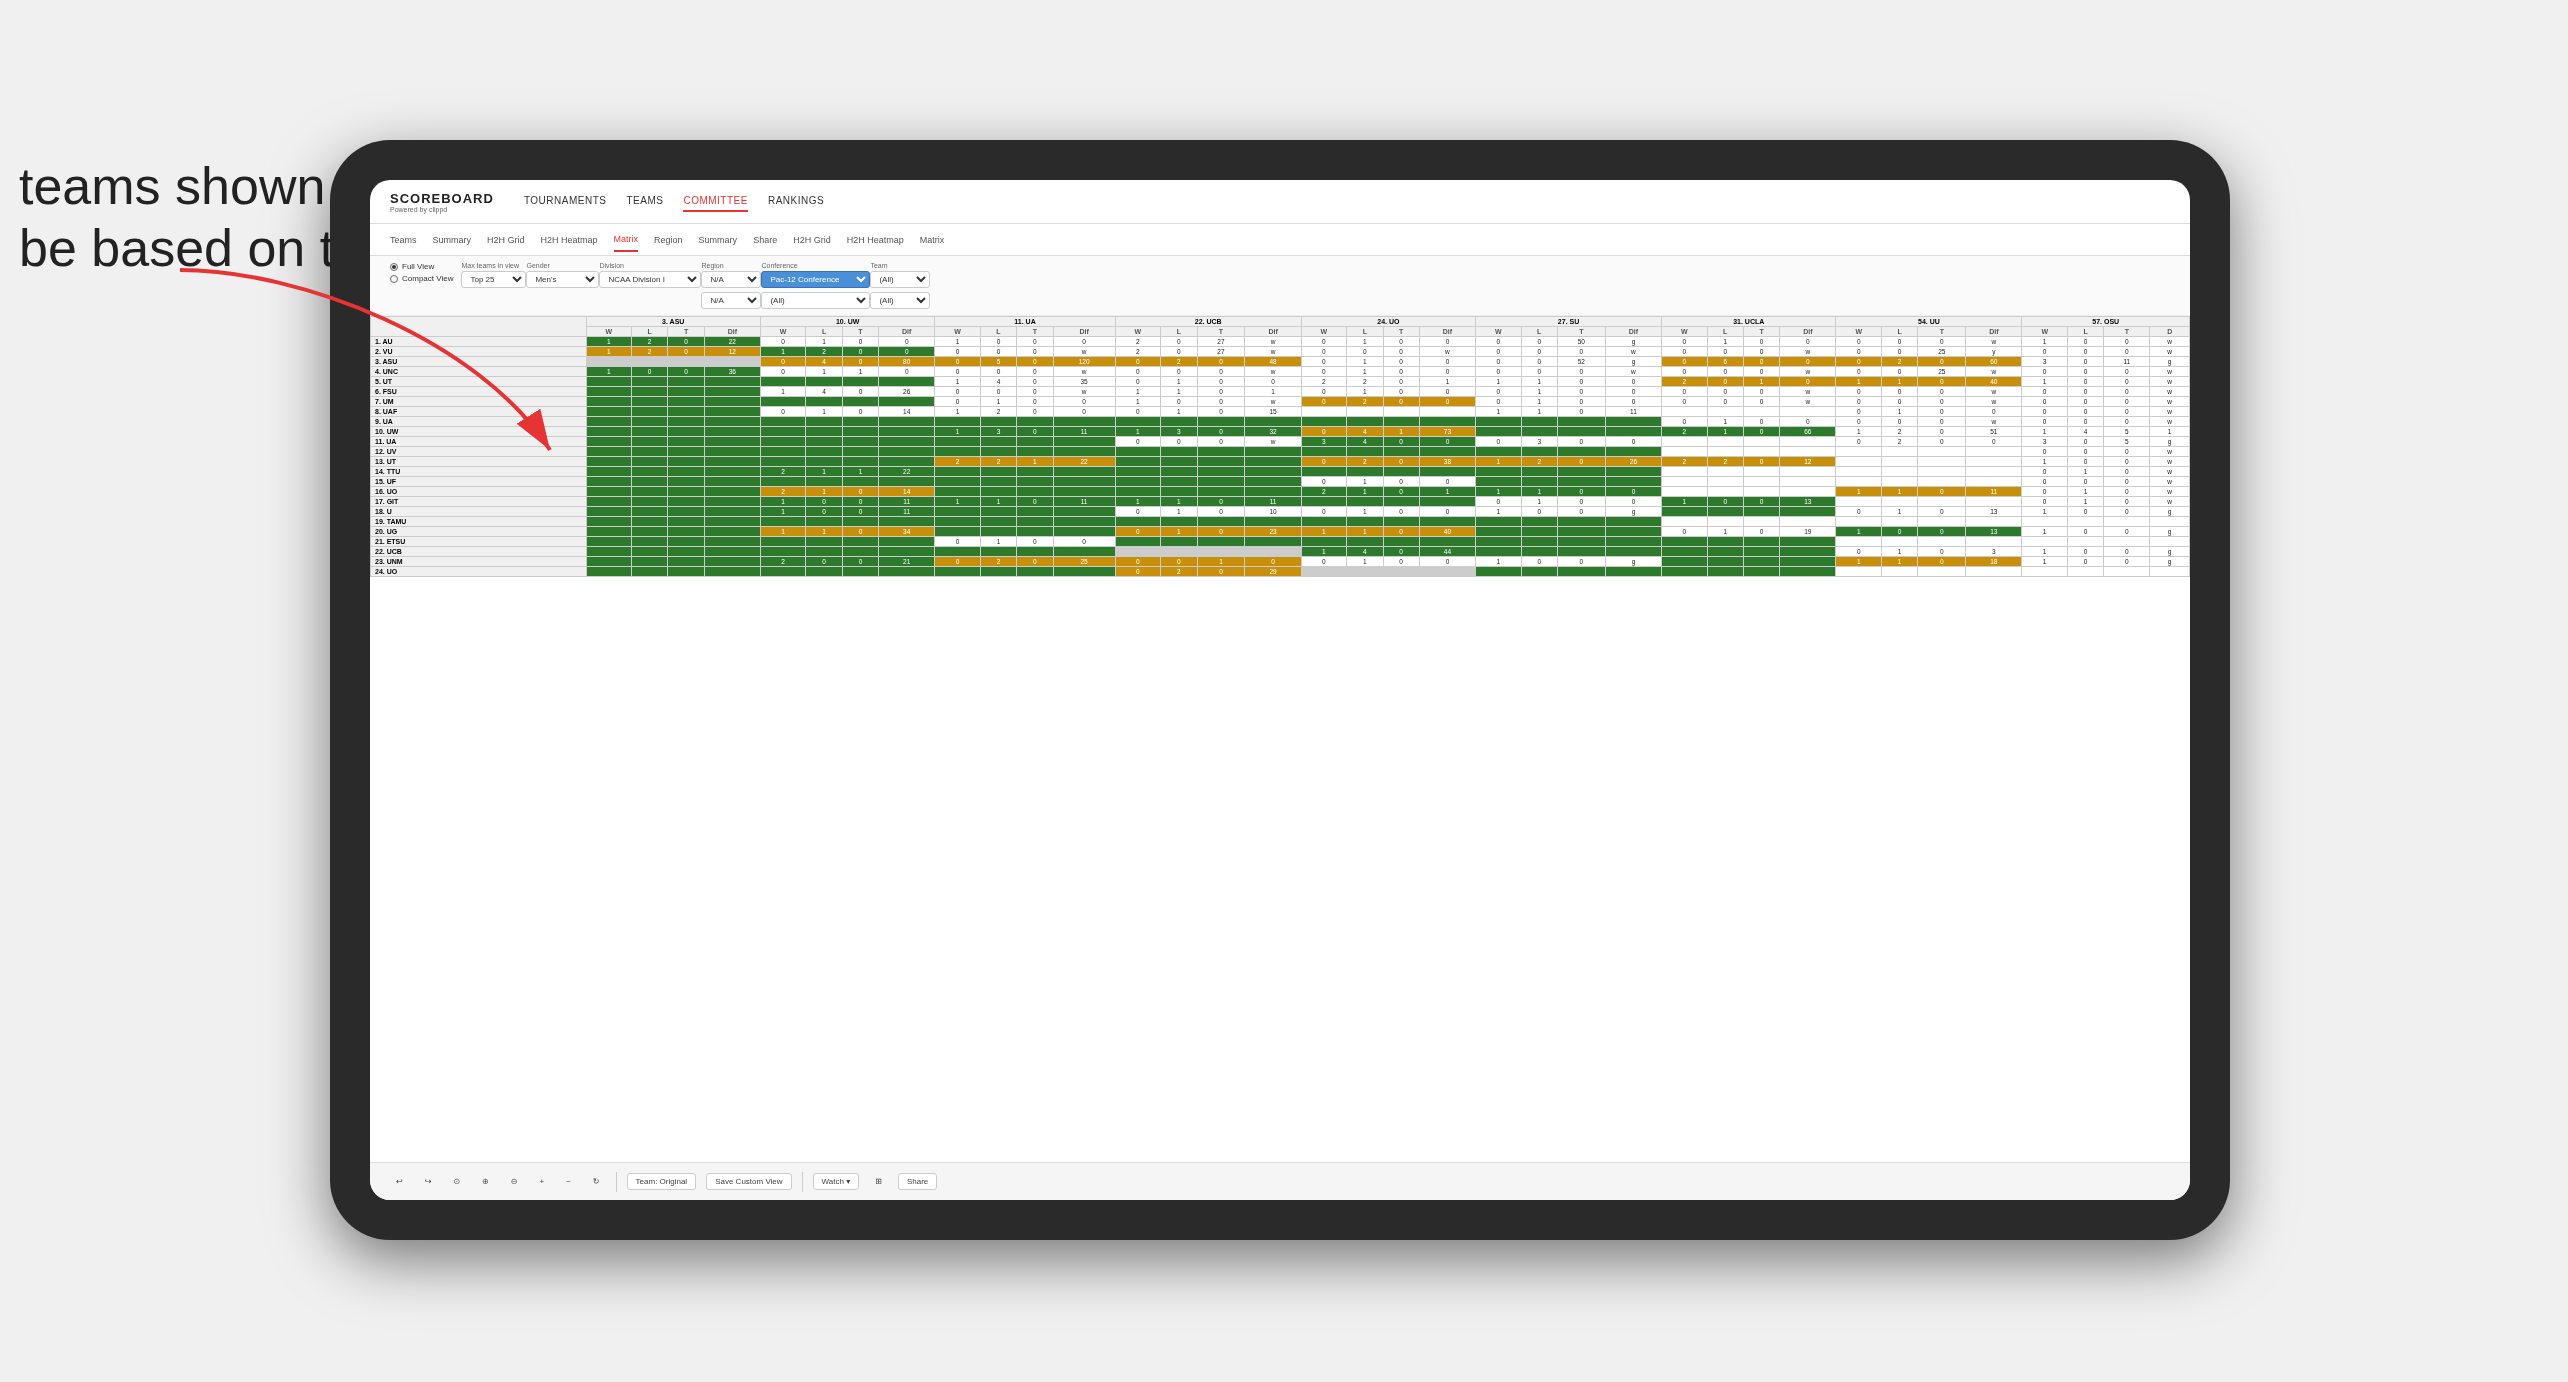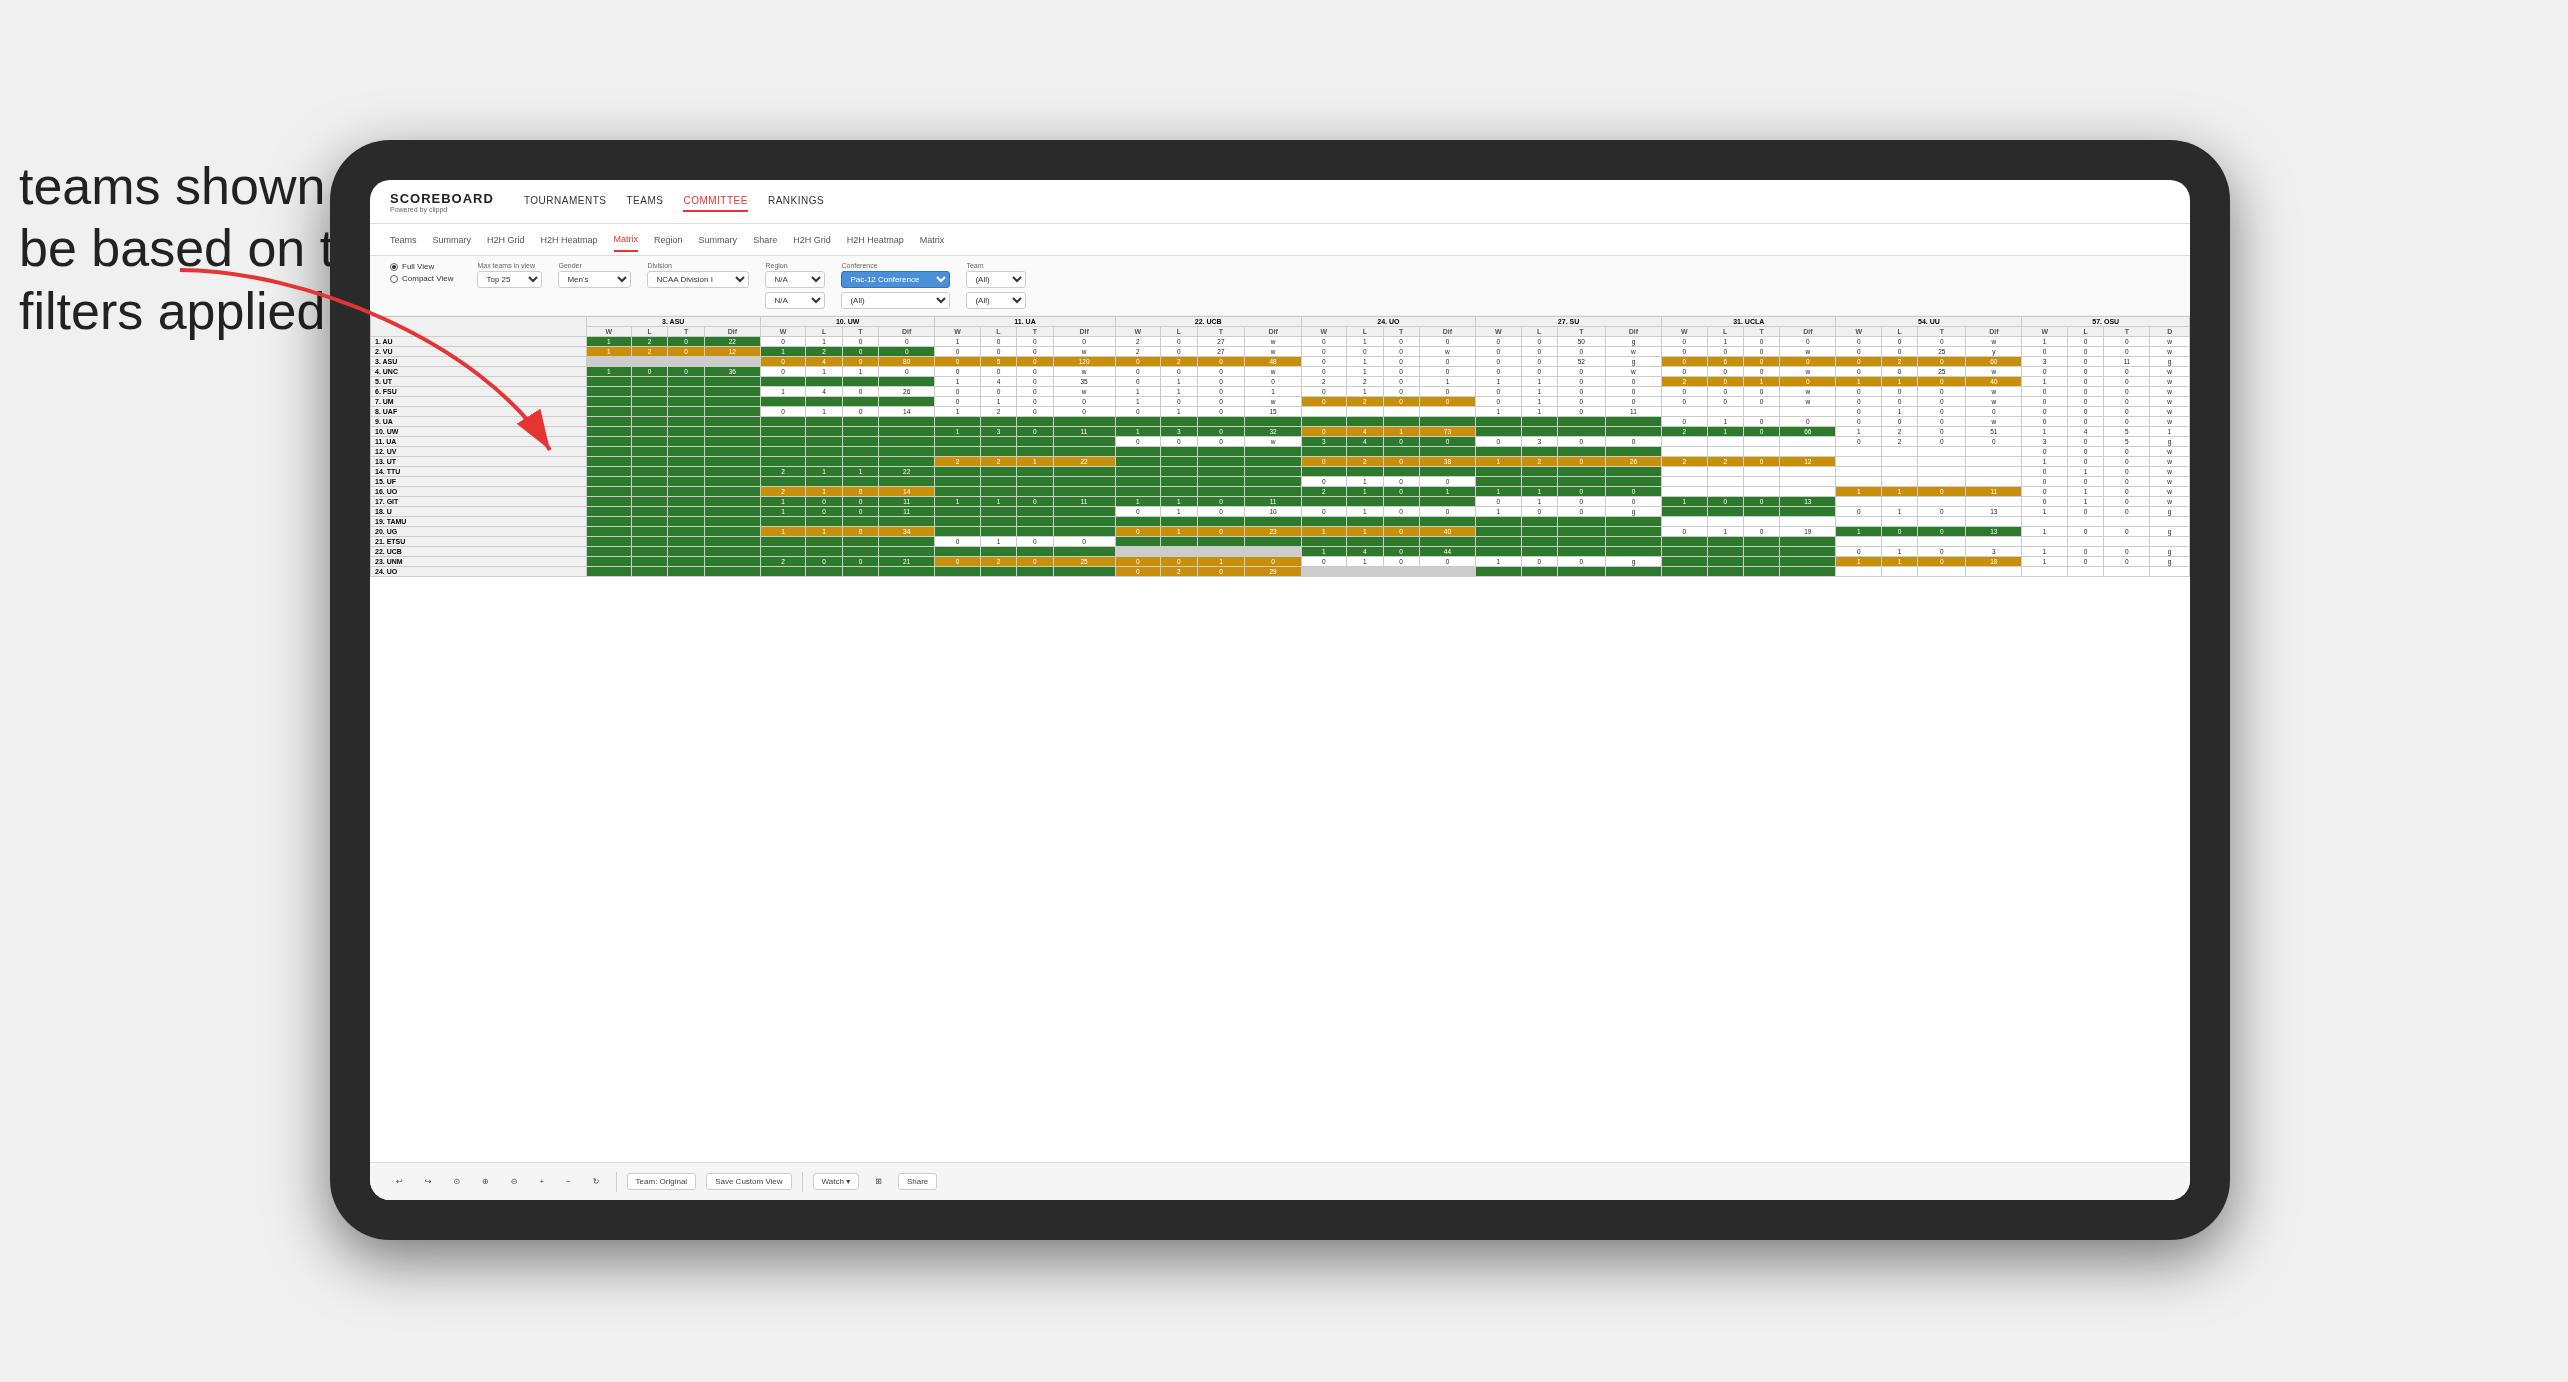--- a/index.html
+++ b/index.html
@@ -113,21 +113,20 @@
       color: #e63333;
       border-bottom: 2px solid #e63333;
     }
 
     
     .filters-row {
       display: flex;
       align-items: flex-start;
       padding: 6px 20px;
       border-bottom: 1px solid #eee;
-      gap: 16px;
       background: #fafafa;
     }
 
     .filter-group {
       display: flex;
       flex-direction: column;
       gap: 2px;
     }
 
     .filter-label {
@@ -282,21 +281,20 @@
     }
   </style>
 </head>
 <body>
 
 <div class="annotation-text">
   <br>
   <br>
   <span>teams shown will</span><br>
   <span>be based on the</span><br>
-  <span>filters applied</span>
 </div>
 
 <svg class="red-arrow" width="500" height="220" viewBox="0 0 500 220">
   <defs>
     <marker id="arrowhead" markerWidth="10" markerHeight="7" refX="10" refY="3.5" orient="auto">
       <polygon points="0 0, 10 3.5, 0 7" fill="#e63333"></polygon>
     </marker>
   </defs>
   <path d="M 80 10 C 200 10, 380 80, 450 190" stroke="#e63333" stroke-width="4" fill="none" marker-end="url(#arrowhead)"></path>
 </svg>

